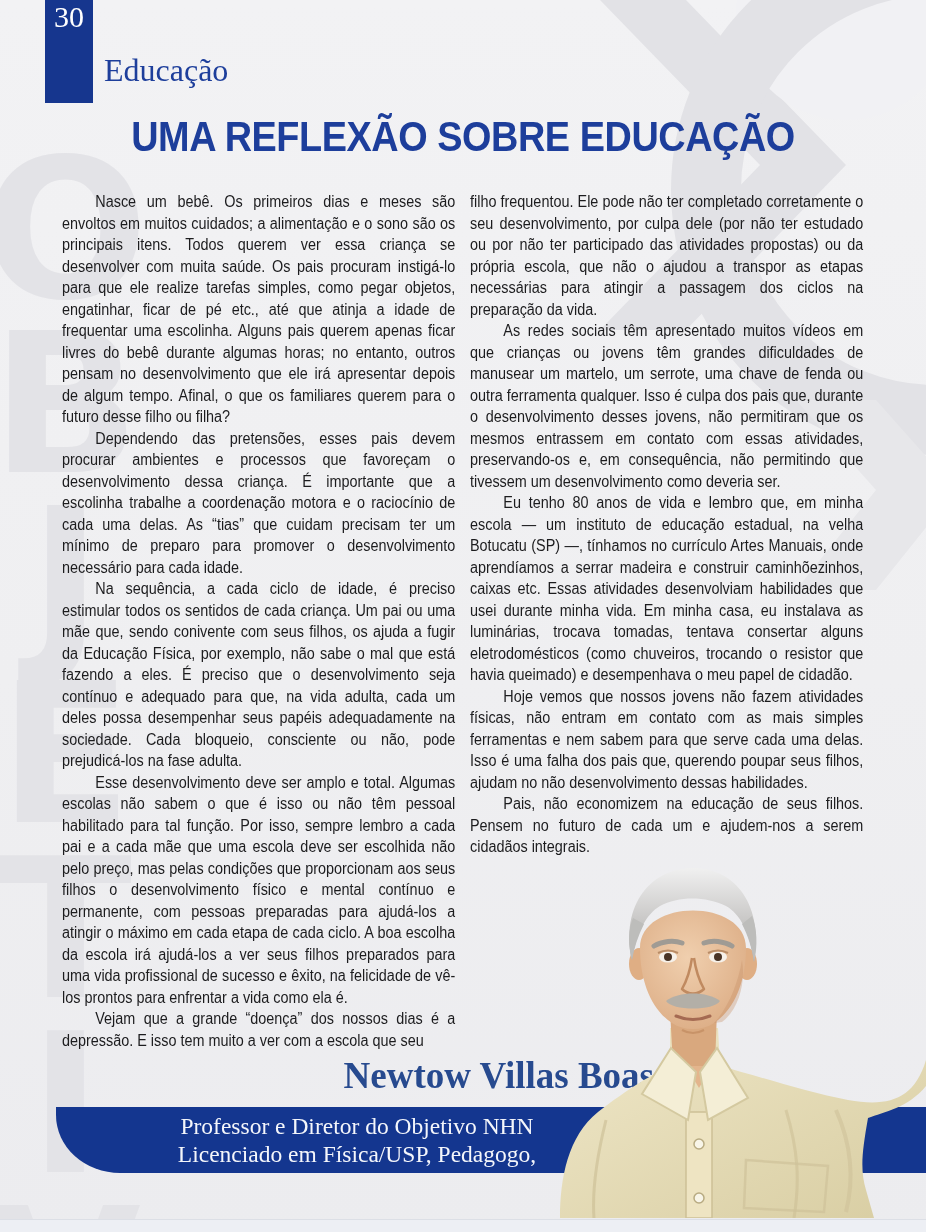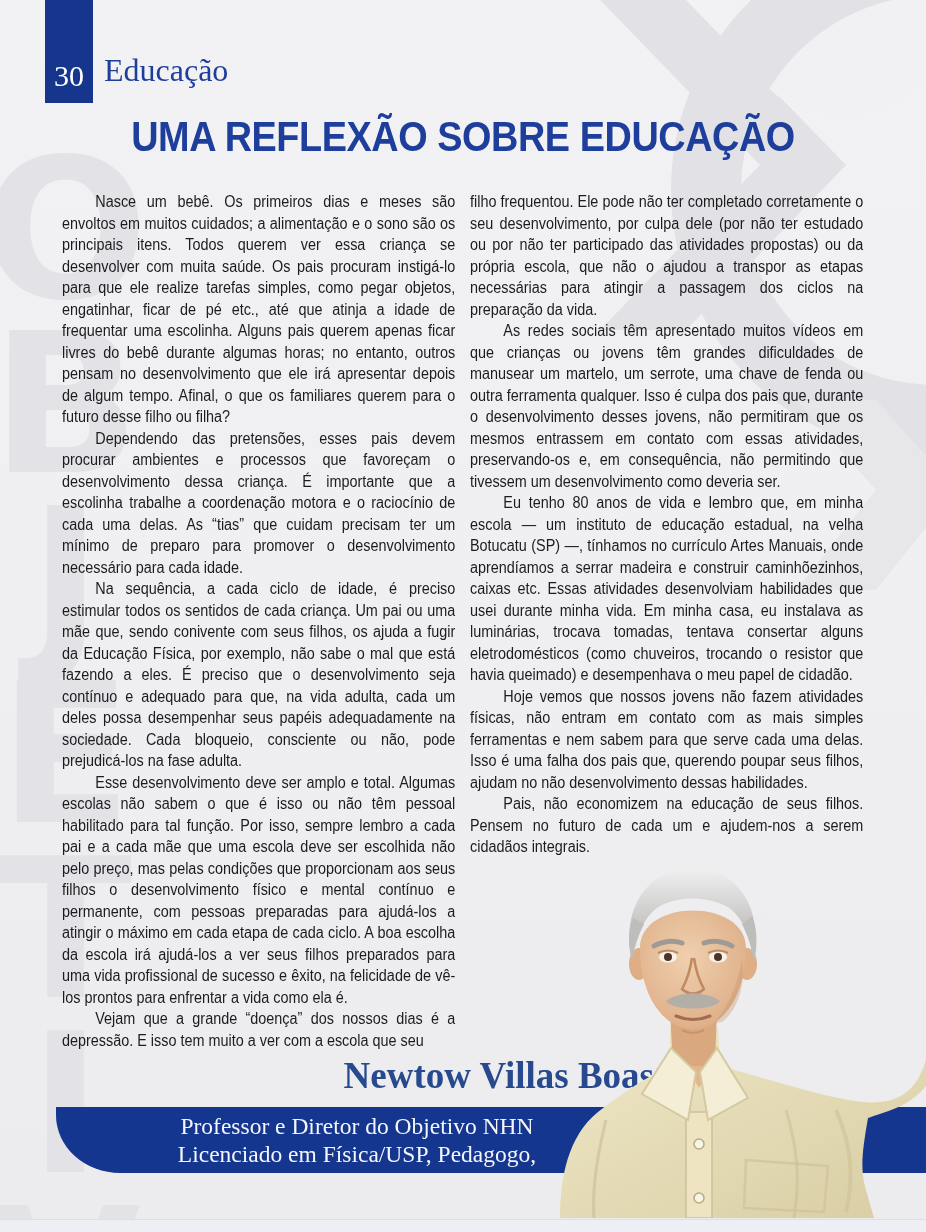--- a/index.html
+++ b/index.html
@@ -17,21 +17,21 @@
     font-family:"DejaVu Sans", sans-serif; font-weight:bold;
     font-size:195px; letter-spacing:-52px; color:#e3e3e7;
     z-index:0; user-select:none; white-space:nowrap;
   }
   .swoosh { position:absolute; right:-30px; top:-70px; z-index:0; }
 
   
   .page-number-box {
     position:absolute; left:45px; top:0; width:48px; height:103px;
     background:#16368e; color:#ffffff; z-index:1;
-    display:flex; align-items:flex-end; justify-content:center;
+    display:flex; align-items:flex-start; justify-content:center;
     padding-bottom:10px; box-sizing:border-box;
     font-family:"Liberation Serif", serif; font-size:30px;
   }
   .section-label {
     position:absolute; left:104px; top:52px; z-index:1;
     font-family:"Liberation Serif", serif; font-size:32px; color:#1d3e9b;text-align:center;
   }
   .article-title {
     position:absolute; left:62px; top:112px; width:802px; z-index:1;
     margin:0; text-align:center; white-space:nowrap;

